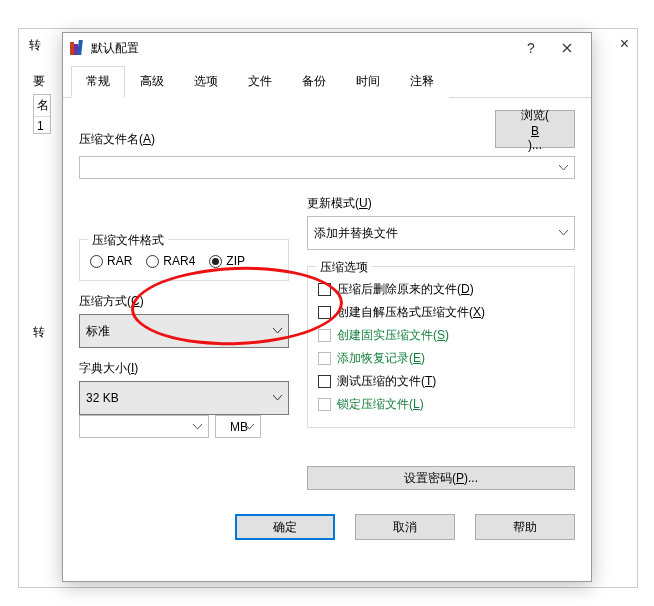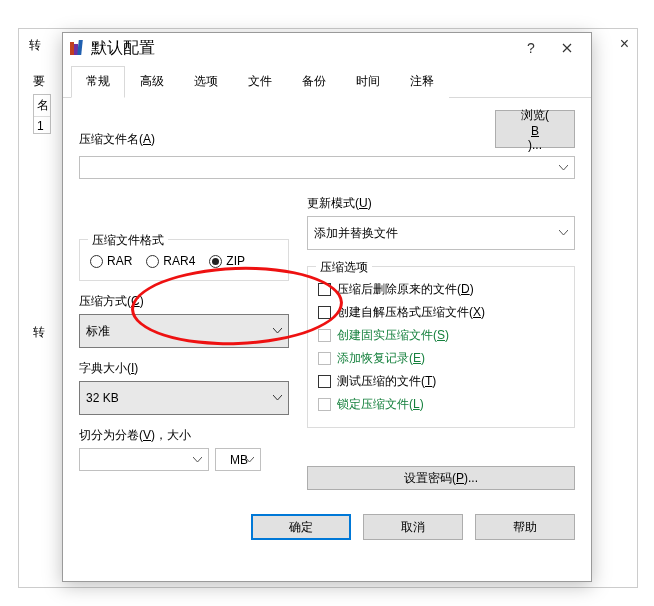--- a/index.html
+++ b/index.html
@@ -14,21 +14,21 @@
 
 
 .dialog { position: absolute; left: 62px; top: 32px; width: 530px; height: 550px; background: #fff; border: 1px solid #9a9a9a; box-shadow: 0 4px 18px rgba(0,0,0,0.25); }
 .titlebar { height: 30px; display: flex; align-items: center; padding: 0 6px; }
 .titlebar .icon { width: 16px; height: 16px; margin-right: 6px; display: inline-block; position: relative; }
 .titlebar .icon .books { position: absolute; inset: 0; }
 .book { position: absolute; width: 4px; bottom: 1px; top: 2px; }
 .b1 { left: 1px; background: #c04020; }
 .b2 { left: 5px; background: #7030a0; top: 4px; }
 .b3 { left: 9px; background: #2060b0; top: 0; transform: skewX(-6deg); }
-.titlebar .title-text { flex: 0 0 auto; font-size: 16px; }
+.titlebar .title-text { flex: 0 0 auto; font-size: 12px; }
 .titlebar .spacer { flex: 1; }
 .titlebar .help, .titlebar .close { width: 36px; height: 28px; display: flex; align-items: center; justify-content: center; color: #333; }
 .help { font-size: 14px; }
 .close svg { width: 10px; height: 10px; }
 
 
 .tabs { display: flex; border-bottom: 1px solid #d9d9d9; padding: 0 8px; margin-top: 2px; }
 .tab { padding: 6px 14px 7px; border: 1px solid transparent; border-bottom: none; margin-right: 0; position: relative; top: 1px; background: #fff; }
 .tab.active { border-color: #d9d9d9; border-bottom: 1px solid #fff; }
 
@@ -67,21 +67,21 @@
 .cbox { width: 13px; height: 13px; border: 1px solid #333; background: #fff; }
 .check.disabled .cbox { border-color: #bdbdbd; }
 .check.disabled span { color: #15803d; }
 
 .split-row { display: flex; align-items: center; gap: 6px; }
 .split-combo { width: 130px; height: 23px; border: 1px solid #c0c0c0; background: #fff; position: relative; }
 .unit-combo { width: 46px; height: 23px; border: 1px solid #c0c0c0; background: #fff; position: relative; display: flex; align-items: center; padding: 0 14px; font-size: 11px; }
 
 .pw-btn { height: 24px; border: 1px solid #adadad; background: #e1e1e1; display: flex; align-items: center; justify-content: center; width: 100%; }
 
-.footer { display: flex; justify-content: flex-end; gap: 12px; padding: 10px 16px 14px; margin-top: 6px; }
+.footer { display: flex; justify-content: flex-end; gap: 20px; padding: 10px 16px 14px; margin-top: 6px; }
 .btn { width: 100px; height: 26px; border: 1px solid #adadad; background: #e1e1e1; display: flex; align-items: center; justify-content: center; }
 .btn.primary { border-color: #0078d7; box-shadow: inset 0 0 0 1px #0078d7; }
 
 
 .ellipse { position: absolute; border: 3px solid #e11; border-radius: 50%; pointer-events: none; }
 .ellipse.e1 { left: 68px; top: 234px; width: 212px; height: 78px; transform: rotate(-2deg); }
 
 .sec-label { margin-bottom: 4px; margin-top: 6px; }
 </style>
 </head>
@@ -187,23 +187,20 @@
         </div>
         <div class="select">
           <span>32 KB</span>
           <span class="chev">
               <svg viewBox="0 0 9 6">
                 <path d="M0 0 L4.5 5 L9 0" fill="none" stroke="#333"></path>
               </svg>
             </span>
         </div>
 
-        <div class="sec-label lbl-with-key" style="margin-top:12px;">
-          <span>切分为分卷(</span><span class="key">V</span><span>)，大小</span>
-        </div>
         <div class="split-row">
           <div class="split-combo">
             <span class="spin-chev">
                 <svg viewBox="0 0 9 6">
                   <path d="M0 0 L4.5 5 L9 0" fill="none" stroke="#555"></path>
                 </svg>
               </span>
           </div>
           <div class="unit-combo">
             <span>MB</span>

